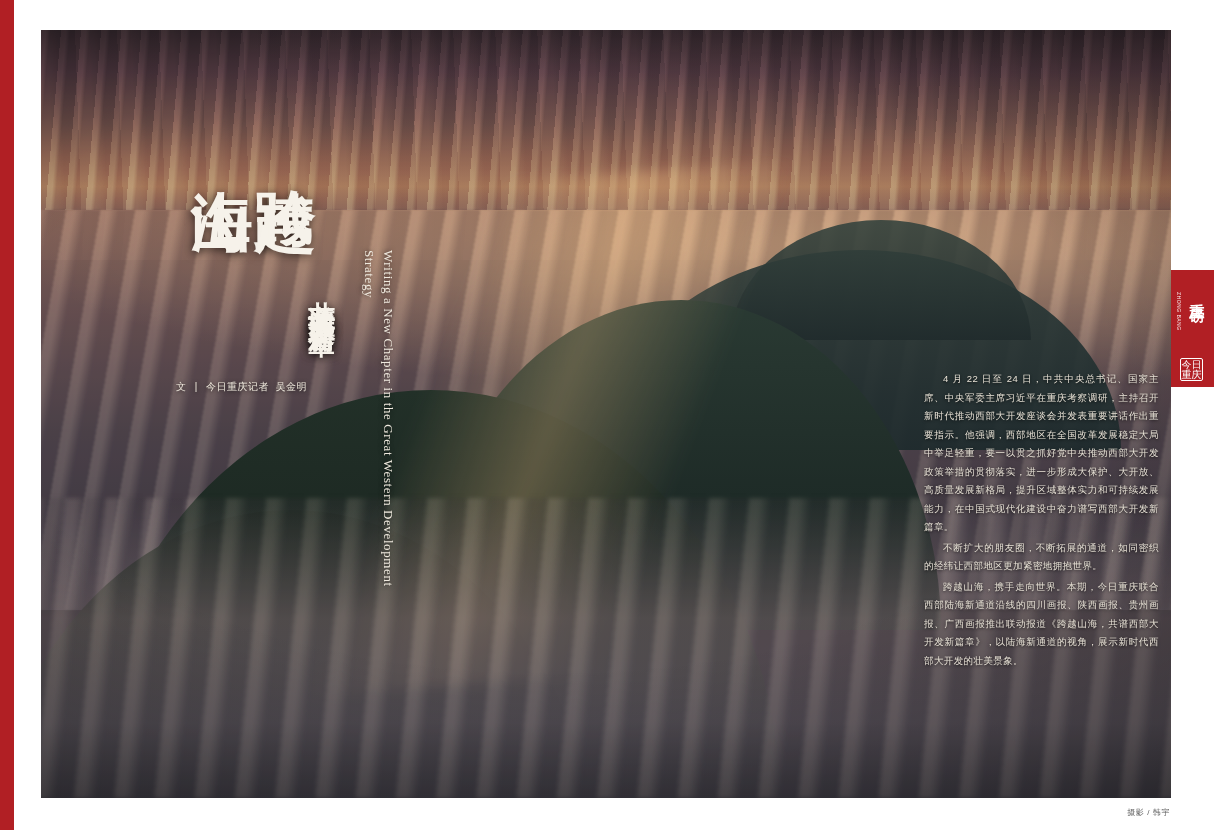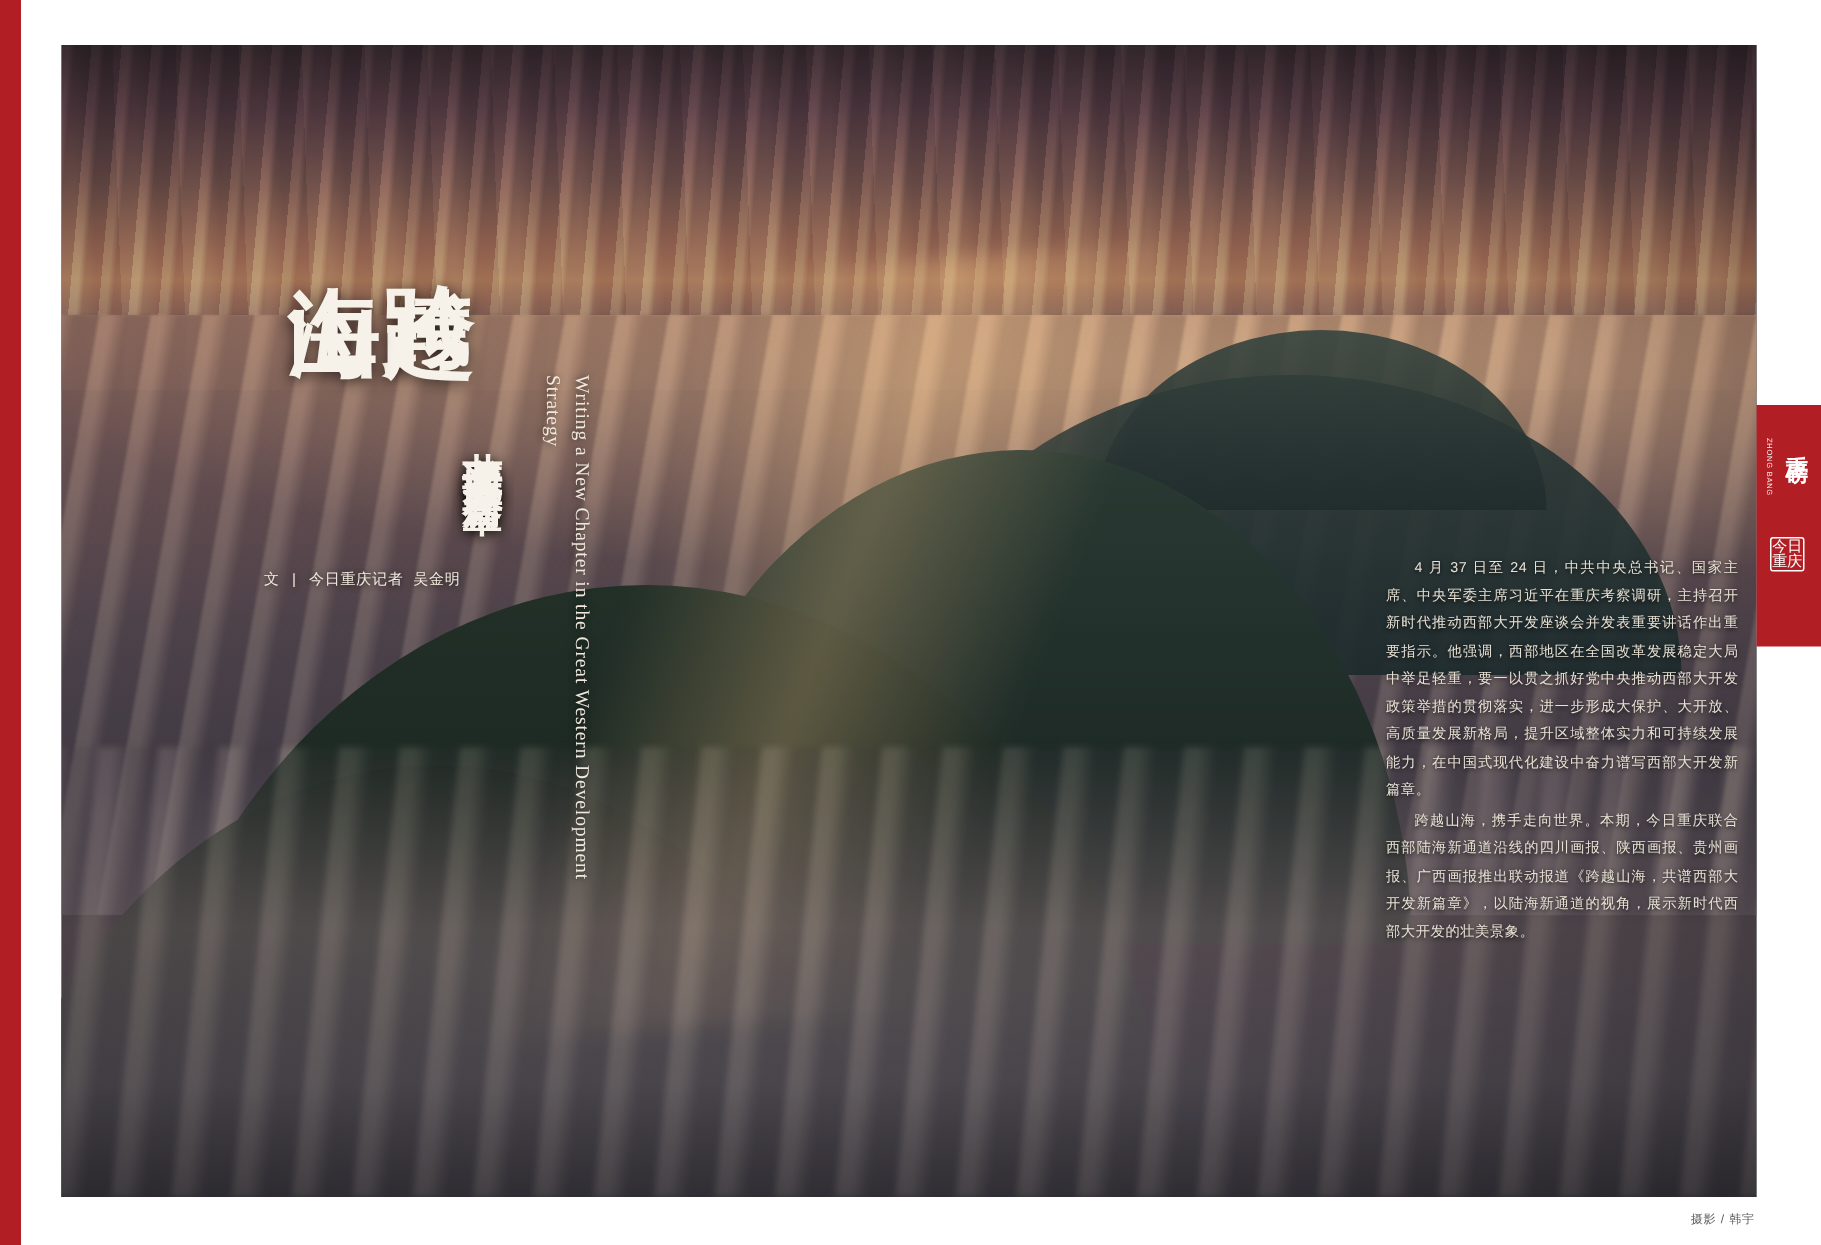--- a/index.html
+++ b/index.html
@@ -243,21 +243,21 @@
     text-shadow: 0 1px 3px rgba(0,0,0,.75);
   }
   .article p { margin: 0 0 2px 0; text-indent: 2em; }
 
   
   .tab {
     position: absolute;
     right: 0;
     top: 270px;
     width: 43px;
-    height: 161px;
+    height: 117px;
     background: #b11f24;
     color: #fff;
   }
   .tab-label {
     position: absolute;
     left: 16px;
     top: 22px;
     writing-mode: vertical-rl;
     font-family: "Liberation Serif", serif;
     font-size: 15px;
@@ -334,21 +334,22 @@
     <div class="title-block">
       <div class="cn-title">跨越
 山海</div>
       <div class="cn-sub">共谱西部大开发新篇章</div>
       <div class="en-title">Writing a New Chapter in the Great Western Development Strategy</div>
       <div class="byline">文 | 今日重庆记者
         吴金明</div>
     </div>
 
     <div class="article">
-      <p>4 月 37 日至 24 日，中共中央总书记、国家主席、中央军委主席习近平在重庆考察调研，主持召开新时代推动西部大开发座谈会并发表重要讲话作出重要指示。他强调，西部地区在全国改革发展稳定大局中举足轻重，要一以贯之抓好党中央推动西部大开发政策举措的贯彻落实，进一步形成大保护、大开放、高质量发展新格局，提升区域整体实力和可持续发展能力，在中国式现代化建设中奋力谱写西部大开发新篇章。</p>
+      <p>4 月 22 日至 24 日，中共中央总书记、国家主席、中央军委主席习近平在重庆考察调研，主持召开新时代推动西部大开发座谈会并发表重要讲话作出重要指示。他强调，西部地区在全国改革发展稳定大局中举足轻重，要一以贯之抓好党中央推动西部大开发政策举措的贯彻落实，进一步形成大保护、大开放、高质量发展新格局，提升区域整体实力和可持续发展能力，在中国式现代化建设中奋力谱写西部大开发新篇章。</p>
+      <p>不断扩大的朋友圈，不断拓展的通道，如同密织的经纬让西部地区更加紧密地拥抱世界。</p>
       <p><span>跨越山海，携手走向世界。本期，今日重庆联合西部陆海新通道沿线的四川画报、陕西画报、贵州画报、广西画报推出联动报道《跨越山海，共谱西部大开发新篇章》，以陆海新通道的视角，展示新时代西部大开发的壮美景象。</span></p>
     </div>
   </div>
 
   <div class="tab">
     <div class="tab-en">ZHONG BANG</div>
     <div class="tab-label">重磅</div>
     <div class="tab-logo">
       <span>今日</span>
       <span>重庆</span>

